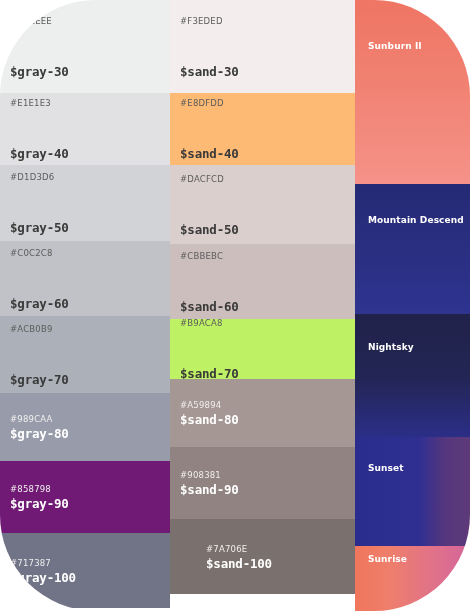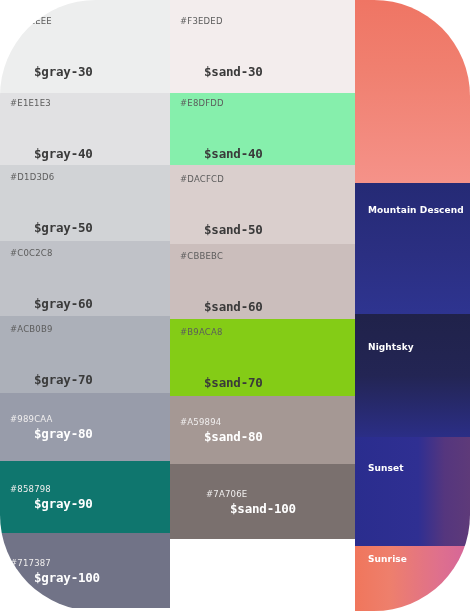--- a/index.html
+++ b/index.html
@@ -57,21 +57,20 @@
     letter-spacing: 0.2px;
     line-height: 12px;
     margin-bottom: 1px;
   }
   .swatch-token {
     font-family: "DejaVu Sans Mono", monospace;
     font-size: 12.5px;
     font-weight: bold;
     letter-spacing: -0.2px;
     line-height: 15px;
-    margin-left: 24px;
   }
 
   .text-dark  { color: #3a3a3a; gap: 36px; }
   .text-dark .swatch-hex { color: #5c5c5c; }
   .text-light { color: #ffffff; }
   .text-light .swatch-hex { color: #f0eeee; }
 
   
   #gradient-column {
     width: 115px;
@@ -119,66 +118,70 @@
           <div class="swatch-token">$gray-60</div>
         </div>
         <div class="swatch text-dark" style="height: 77px; background: rgb(172, 176, 185);">
           <div class="swatch-hex">#ACB0B9</div>
           <div class="swatch-token">$gray-70</div>
         </div>
         <div class="swatch text-light" style="height: 68px; background: rgb(152, 156, 170);">
           <div class="swatch-hex">#989CAA</div>
           <div class="swatch-token">$gray-80</div>
         </div>
-        <div class="swatch text-light" style="height: 72px; background: #0f766e;">
+        <div class="swatch text-light" style="height: 72px; background: #701a75;">
           <div class="swatch-hex">#858798</div>
           <div class="swatch-token">$gray-90</div>
         </div>
         <div class="swatch text-light" style="height: 75px; background: rgb(113, 115, 135);">
           <div class="swatch-hex">#717387</div>
           <div class="swatch-token">$gray-100</div>
         </div>
       </div>
 
     <div class="scale-column" id="sand-column">
         <div class="swatch text-dark" style="height: 93px; background: rgb(243, 237, 237);">
           <div class="swatch-hex">#F3EDED</div>
           <div class="swatch-token">$sand-30</div>
         </div>
-        <div class="swatch text-dark" style="height: 72px; background: #86efac;">
+        <div class="swatch text-dark" style="height: 72px; background: #fdba74;">
           <div class="swatch-hex">#E8DFDD</div>
           <div class="swatch-token">$sand-40</div>
         </div>
         <div class="swatch text-dark" style="height: 79px; background: rgb(218, 207, 205);">
           <div class="swatch-hex">#DACFCD</div>
           <div class="swatch-token">$sand-50</div>
         </div>
         <div class="swatch text-dark" style="height: 75px; background: rgb(203, 190, 188);">
           <div class="swatch-hex">#CBBEBC</div>
           <div class="swatch-token">$sand-60</div>
         </div>
-        <div class="swatch text-dark" style="height: 77px; background: #84cc16;">
+        <div class="swatch text-dark" style="height: 60px; background: #bef264;">
           <div class="swatch-hex">#B9ACA8</div>
           <div class="swatch-token">$sand-70</div>
         </div>
         <div class="swatch text-light" style="height: 68px; background: rgb(165, 152, 148);">
           <div class="swatch-hex">#A59894</div>
           <div class="swatch-token">$sand-80</div>
+        </div>
+        <div class="swatch text-light" style="height: 72px; background: rgb(144, 131, 129);">
+          <div class="swatch-hex">#908381</div>
+          <div class="swatch-token">$sand-90</div>
         </div>
         <div class="swatch text-light" style="height: 75px; background: rgb(122, 112, 110); padding-left: 36px;">
           <div class="swatch-hex">#7A706E</div>
           <div class="swatch-token">$sand-100</div>
         </div>
       </div>
 
     <div id="gradient-column">
-        <div class="gradient-band" style="height: 186px; background: linear-gradient(rgb(239, 117, 100) 0%, rgb(240, 128, 112) 40%, rgb(245, 146, 137) 100%);  justify-content: flex-end;">
+        <div class="gradient-band" style="height: 186px; background: linear-gradient(rgb(239, 117, 100) 0%, rgb(240, 128, 112) 40%, rgb(245, 146, 137) 100%); padding-top: 41px;">
           <div class="gradient-label">Sunburn II</div>
         </div>
-        <div class="gradient-band" style="height: 132px; background: linear-gradient(rgb(37, 42, 117) 0%, rgb(43, 47, 130) 55%, rgb(46, 52, 144) 100%); padding-top: 22px;">
+        <div class="gradient-band" style="height: 132px; background: linear-gradient(rgb(37, 42, 117) 0%, rgb(43, 47, 130) 55%, rgb(46, 52, 144) 100%); padding-top: 31px;">
           <div class="gradient-label">Mountain Descend</div>
         </div>
         <div class="gradient-band" style="height: 125px; background: linear-gradient(rgb(32, 34, 74) 0%, rgb(35, 37, 84) 50%, rgb(43, 46, 134) 100%); padding-top: 28px;">
           <div class="gradient-label">Nightsky</div>
         </div>
         <div class="gradient-band" style="height: 110px; background: linear-gradient(90deg, rgb(42, 45, 142) 0%, rgb(47, 47, 146) 55%, rgb(85, 54, 126) 78%, rgb(94, 58, 121) 100%); padding-top: 26px;">
           <div class="gradient-label">Sunset</div>
         </div>
         <div class="gradient-band" style="height: 66px; background: linear-gradient(90deg, rgb(240, 118, 92) 0%, rgb(238, 127, 108) 30%, rgb(222, 111, 142) 75%, rgb(212, 101, 154) 100%); padding-top: 8px;">
           <div class="gradient-label">Sunrise</div>

